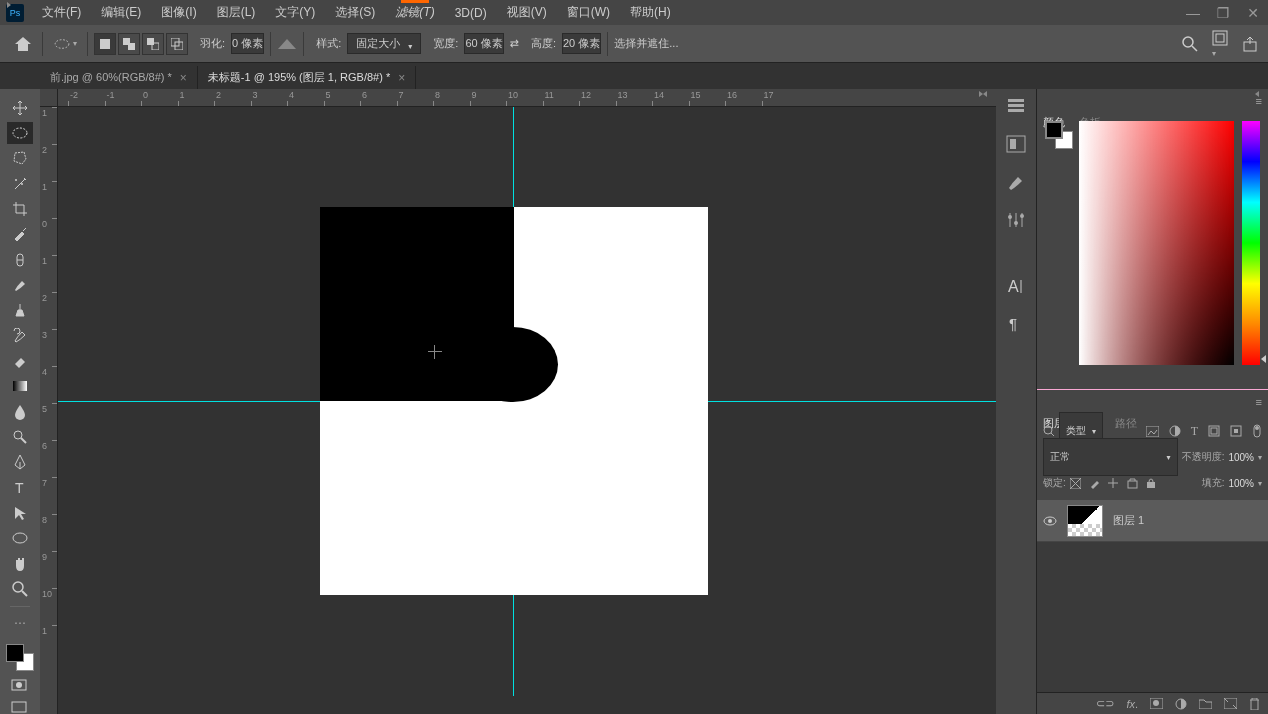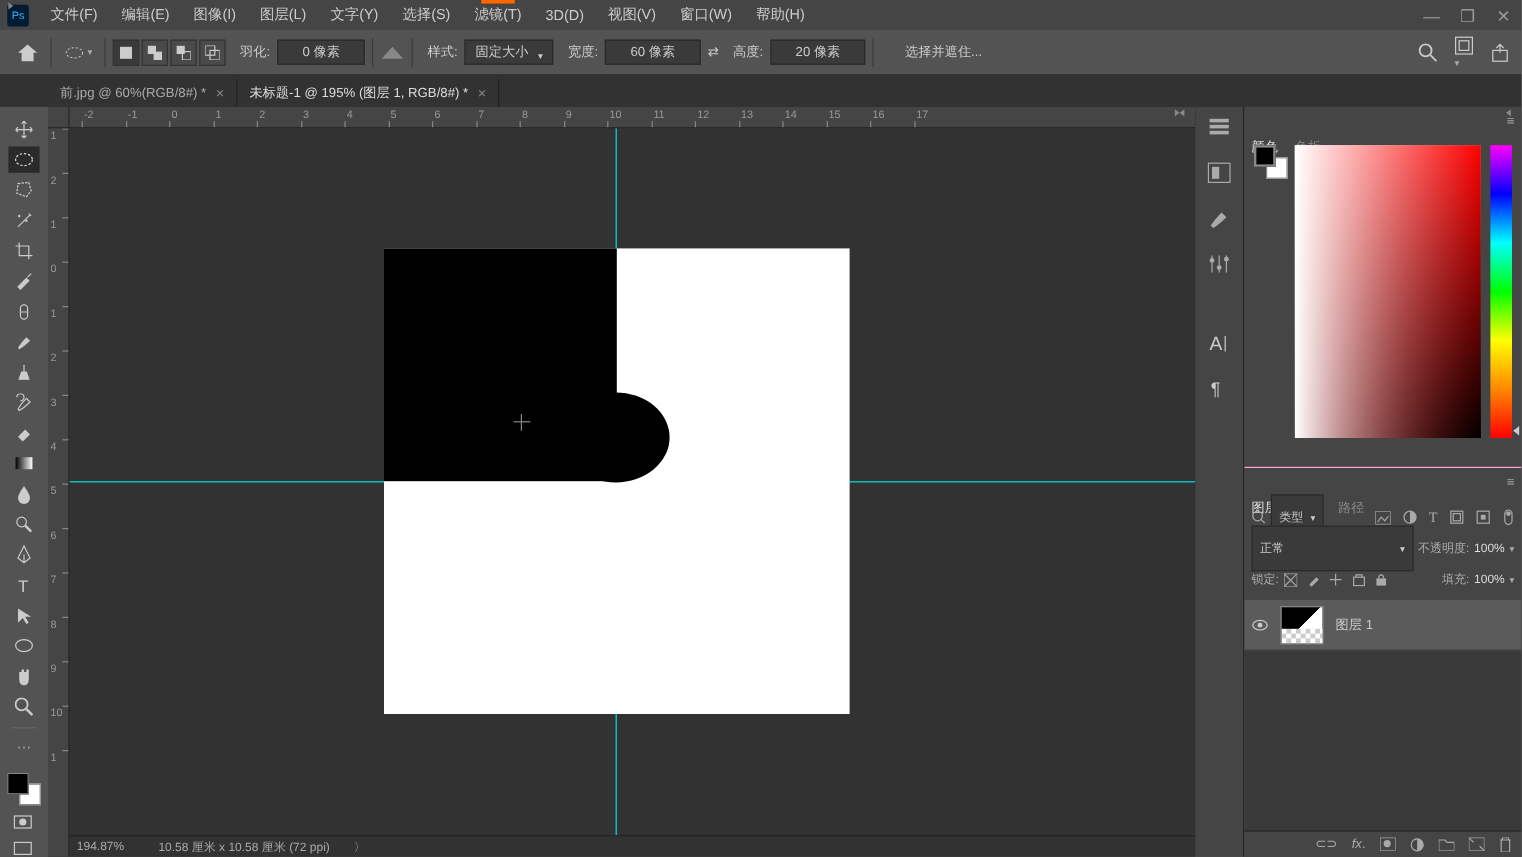--- a/index.html
+++ b/index.html
@@ -2,36 +2,36 @@
 <html><head>
 <meta charset="utf-8">
 <style>
 * { margin: 0; padding: 0; box-sizing: border-box; font-family: "Microsoft YaHei", sans-serif; }
 body { width: 1268px; height: 714px; background: #323232; color: #cccccc; font-size: 11px; overflow: hidden; position: relative; }
 
 
 .menubar { height: 25px; background: #454545; display: flex; align-items: center; padding-left: 6px; }
 .menubar .logo { width: 18px; height: 18px; background: #001d33; color: #3db4ff; display: flex; align-items: center; justify-content: center; font-size: 9px; border-radius: 2px; margin-right: 8px; }
 .menubar .menu-item { padding: 0 10px; font-size: 12px; cursor: pointer; }
-.menubar .filter-menu { position: relative; }
+.menubar .filter-menu { position: relative; font-style: italic; }
 .menubar .filter-menu::before { content: ''; position: absolute; top: -4px; left: 50%; transform: translateX(-50%); width: 28px; height: 3px; background: #ff6600; }
 .menubar .window-ctrls { margin-left: auto; display: flex; }
 .menubar .window-ctrls span { width: 30px; text-align: center; font-size: 14px; cursor: pointer; color: #999; }
 
 
 .optbar { height: 38px; background: #535353; display: flex; align-items: center; padding: 0 10px; border-bottom: 1px solid #222; font-size: 11px; gap: 6px; }
 .optbar .home-btn { width: 26px; height: 24px; display: flex; align-items: center; justify-content: center; }
 .optbar .divider { width: 1px; height: 24px; background: #3a3a3a; }
 .optbar .marquee-shape { width: 32px; height: 24px; display: flex; align-items: center; justify-content: center; }
 .optbar .marquee-shape svg { width: 18px; height: 12px; }
 .optbar .mode-group { display: flex; gap: 2px; }
 .optbar .mode-btn { width: 22px; height: 22px; display: flex; align-items: center; justify-content: center; background: #4a4a4a; border: 1px solid #333; }
 .optbar .mode-btn.active { background: #3a3a3a; }
 .optbar .field-label { color: #ccc; margin-left: 6px; }
-.optbar .field-value { background: #3a3a3a; padding: 2px 20px; border: 1px solid #2a2a2a; }
+.optbar .field-value { background: #3a3a3a; padding: 2px 0; border: 1px solid #2a2a2a; }
 .optbar .field-dropdown { background: #3a3a3a; padding: 2px 8px; border: 1px solid #2a2a2a; display: flex; align-items: flex-end; gap: 8px; }
 .optbar .right-icons { margin-left: auto; display: flex; gap: 14px; align-items: center; }
 
 
 .doctabs { height: 26px; background: #323232; display: flex; align-items: flex-end; padding-left: 40px; font-size: 11px; }
 .doctabs .tab { padding: 4px 10px; color: #aaa; display: flex; align-items: center; gap: 8px; border-right: 1px solid #222; cursor: pointer; }
 .doctabs .tab.active { background: #323232; color: #ddd; }
 .doctabs .tab-close { color: #888; font-size: 12px; }
 
 
@@ -487,25 +487,20 @@
         </div>
       </div>
     <div class="canvas-viewport">
       <div class="guide-h" style="top:294px"></div>
       <div class="guide-v" style="left:455px"></div>
       <div class="doc-canvas" style="left:262px;top:100px;width:388px;height:388px">
         <div class="shape-black-rect" style="left:0;top:0;width:194px;height:194px"></div>
         <div class="shape-ellipse" style="left:148px;top:120px;width:90px;height:75px"></div>
       </div>
       <div class="crosshair" style="left:370px;top:238px"></div>
-    </div>
-    <div class="statusbar">
-      <span class="zoom">194.87%</span>
-      <span class="docinfo">10.58 厘米 x 10.58 厘米 (72 ppi)</span>
-      <span class="chev">〉</span>
     </div>
   </div>
 
   <div class="collapse-handle mid"></div>
   <div class="collapse-handle right"></div>
 
   <div class="panel-strip">
     <div class="strip-icon">
         <svg width="20" height="18">
           <rect x="2" y="2" width="16" height="3" fill="#aaa"></rect>

